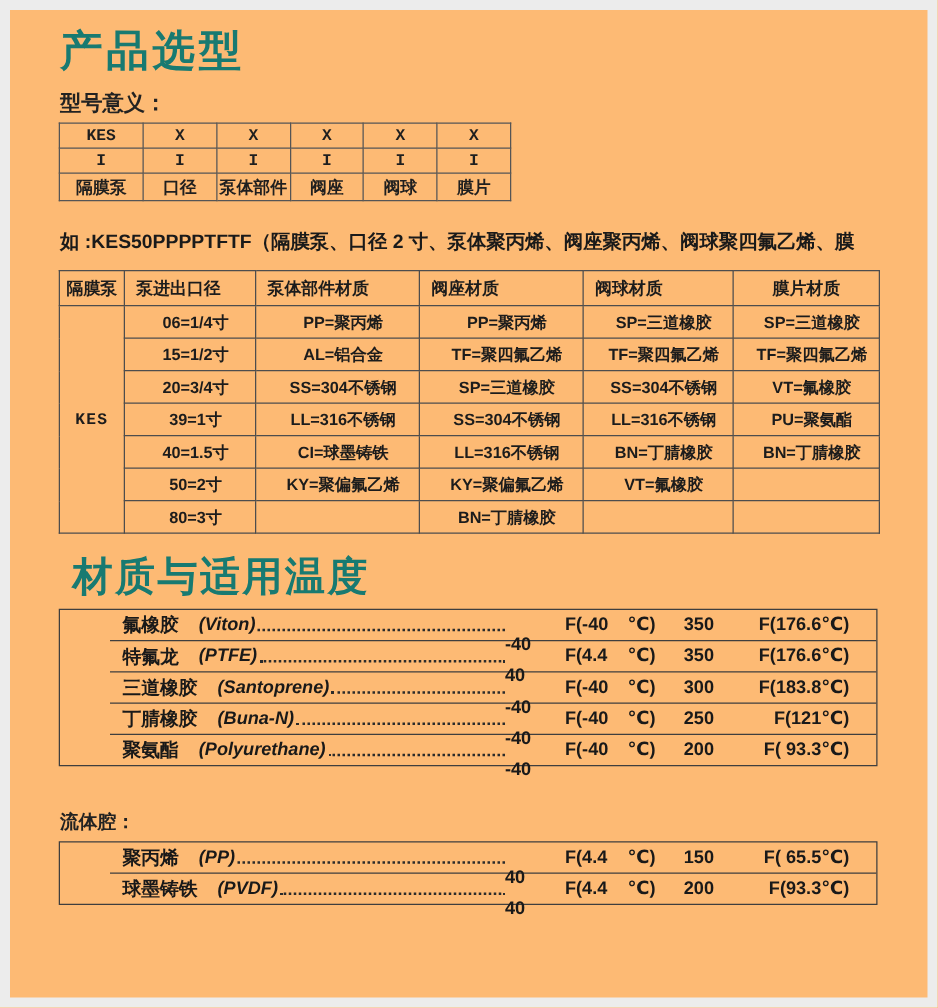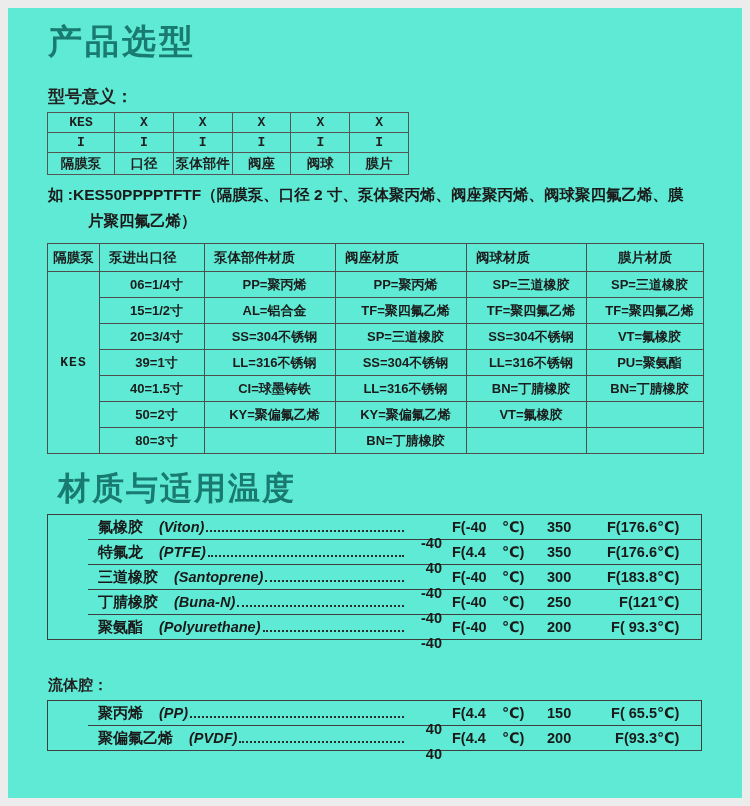--- a/index.html
+++ b/index.html
@@ -4,35 +4,35 @@
 <style>
   html,body{margin:0;padding:0;}
   body{
     width:750px;height:806px;overflow:hidden;
     background:#ececec;
     font-family:"Liberation Sans","DejaVu Sans",sans-serif;
     color:#1f1f1f;
   }
   .page{
     position:absolute;left:8px;top:8px;right:8px;bottom:8px;
-    background:#5eead4;
+    background:#fdba74;
   }
   
   h1.sec{
     margin:0;padding:10px 0 0 40px;
     font-size:34px;line-height:46px;font-weight:700;
     color:#187a71;letter-spacing:3px;
   }
   h2.sec{
     margin:12px 0 0 50px;
     font-size:32px;line-height:44px;font-weight:700;
     color:#187a71;letter-spacing:2px;
   }
   .sub-label{
-    margin:22px 0 0 40px;
+    margin:8px 0 0 40px;
     font-size:17px;line-height:22px;font-weight:700;color:#222;
   }
   .sub-label.small{font-size:15px;margin-top:10px;}
   
   table.model{
     border-collapse:collapse;margin:4px 0 0 39px;
     table-layout:fixed;width:362px;
   }
   table.model td{
     border:1.5px solid #555;text-align:center;
@@ -40,21 +40,21 @@
     font-family:"Liberation Mono","DejaVu Sans Mono",monospace;
     padding:0;
   }
   table.model tr.cn td{
     font-family:"Liberation Sans","DejaVu Sans",sans-serif;
     font-size:13.5px;height:21px;
   }
   table.model col.c0{width:67px;}
   
   .example{
-    margin:7px 0 0 40px;font-size:15.5px;font-weight:600;
+    margin:20px 0 0 40px;font-size:15.5px;font-weight:600;
     line-height:26px;white-space:nowrap;color:#1a1a1a;
   }
   .example .l2{padding-left:40px;}
   
   table.sel{
     border-collapse:collapse;margin:9px 0 0 39px;
     table-layout:fixed;width:656px;
   }
   table.sel th,table.sel td{
     border:1.5px solid #4d4d4d;
@@ -83,21 +83,21 @@
   }
   .trow:last-child{border-bottom:none;}
   .mat-cn{white-space:nowrap;}
   .mat-en{white-space:nowrap;margin-left:16px;font-size:14.5px;font-style:italic;}
   .leader{
     flex:1;align-self:flex-end;
     border-bottom:2px dotted #2b2b2b;
     margin:0 0 7px 2px;min-width:10px;
   }
   .v{white-space:nowrap;font-size:14.5px;}
-  .v1{width:38px;text-align:right;margin-top:31px;}
+  .v1{width:38px;text-align:left;margin-top:31px;}
   .v2{width:50px;margin-left:10px;}
   .v3{width:45px;}
   .v4{width:50px;}
   .v5{width:60px;text-align:right;}
   .v6{width:44px;}
 </style>
 </head>
 <body>
 
 <div class="page">
@@ -138,21 +138,20 @@
       <td>泵体部件</td>
       <td>阀座</td>
       <td>阀球</td>
       <td>膜片</td>
     </tr>
   </tbody>
     </table>
 
   <div class="example">
     <div class="l1">如 :KES50PPPPTFTF（隔膜泵、口径 2 寸、泵体聚丙烯、阀座聚丙烯、阀球聚四氟乙烯、膜</div>
-    <div class="l2">片聚四氟乙烯）</div>
   </div>
 
   <table class="sel">
     <colgroup>
         <col class="s0">
         <col class="s1">
         <col class="s2">
         <col class="s3">
         <col class="s4">
         <col class="s5">
@@ -290,21 +289,21 @@
       <span class="mat-en">(PP)</span>
       <span class="leader"></span>
       <span class="v v1">40</span>
       <span class="v v2">F(4.4</span>
       <span class="v v3">℃)</span>
       <span class="v v4">150</span>
       <span class="v v5">F( 65.5</span>
       <span class="v v6">℃)</span>
     </div>
     <div class="trow">
-      <span class="mat-cn">聚偏氟乙烯</span>
+      <span class="mat-cn">球墨铸铁</span>
       <span class="mat-en">(PVDF)</span>
       <span class="leader"></span>
       <span class="v v1">40</span>
       <span class="v v2">F(4.4</span>
       <span class="v v3">℃)</span>
       <span class="v v4">200</span>
       <span class="v v5">F(93.3</span>
       <span class="v v6">℃)</span>
     </div>
   </div>

